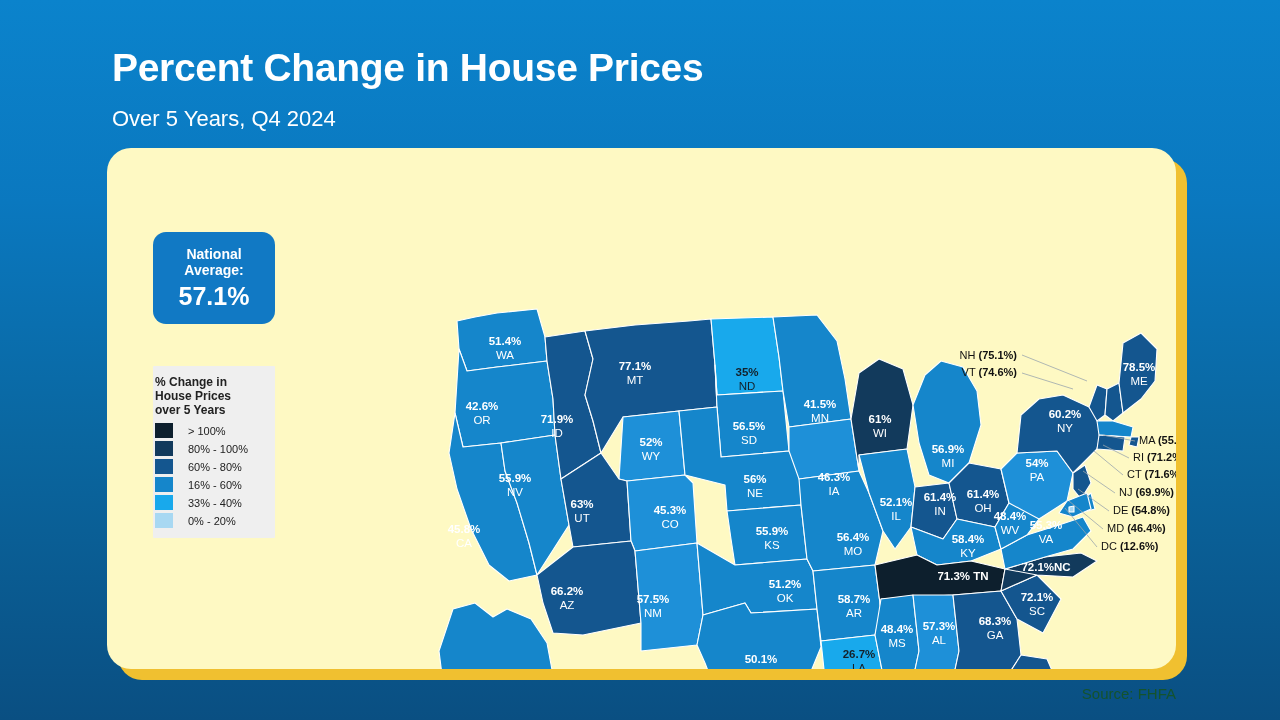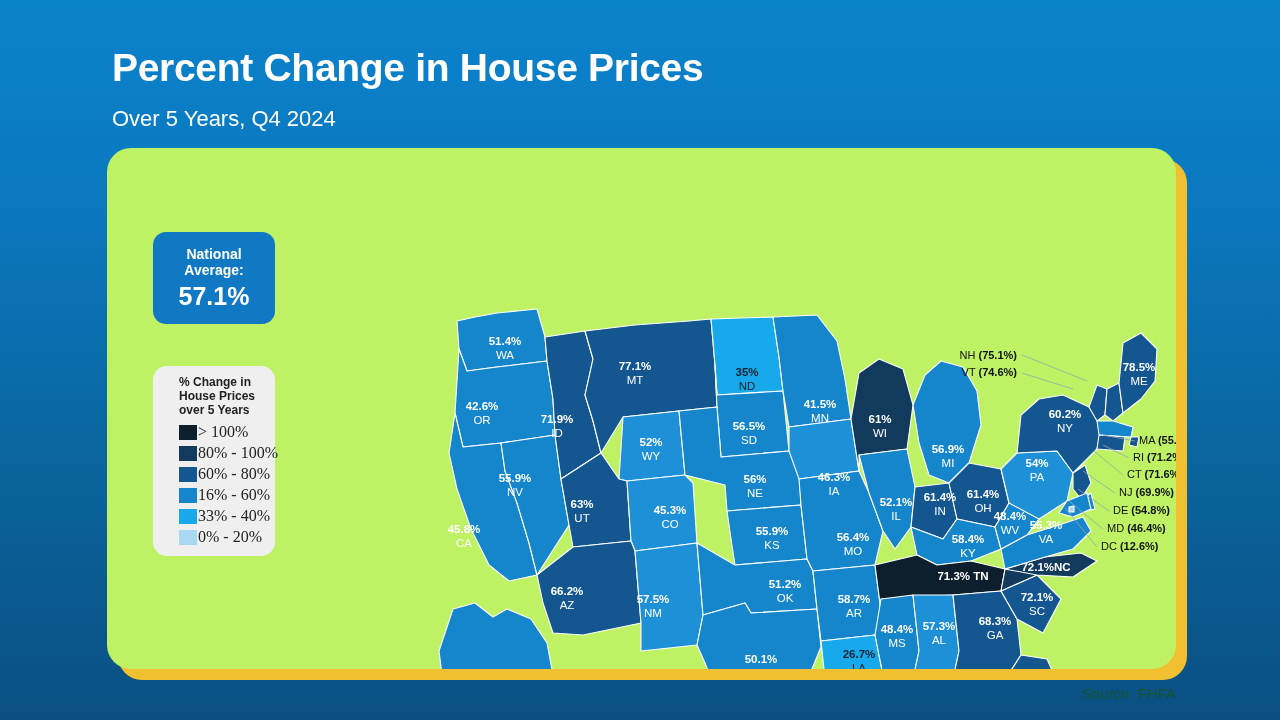--- a/index.html
+++ b/index.html
@@ -16,38 +16,38 @@
   #page-subtitle {
     position:absolute; left:112px; top:106px;
     font-size:22px; color:#ffffff; font-weight:normal;
   }
   #card-shadow {
     position:absolute; left:118px; top:159px; width:1069px; height:521px;
     background:#f0c030; border-radius:24px;
   }
   #card {
     position:absolute; left:107px; top:148px; width:1069px; height:521px;
-    background:#bef264; border-radius:24px; overflow:hidden;
+    background:#fef9c3; border-radius:24px; overflow:hidden;
   }
   #natl-box {
     position:absolute; left:153px; top:232px; width:122px; height:92px;
     background:#1179c4; border-radius:13px;
     display:flex; flex-direction:column; align-items:center; justify-content:center;
     color:#fff;
   }
   #natl-box .lbl { font-size:14px; font-weight:bold; line-height:16px; text-align:center; }
   #natl-box .val { font-size:25px; font-weight:bold; margin-top:4px; }
   #legend {
     position:absolute; left:153px; top:366px; width:122px;
-    background:#efefef; border-radius:14px; padding:9px 10px 10px 26px;
+    background:#efefef; border-radius:1px; padding:9px 10px 10px 2px;
   }
   #legend .ltitle { font-size:12px; font-weight:bold; color:#222; line-height:14px; }
   #legend .row { display:flex; align-items:center; margin-top:3px; }
   #legend .sw { width:18px; height:15px; flex:0 0 18px; }
-  #legend .lt { font-size:16px; color:#222; margin-left:1px; white-space:nowrap;font-family:Liberation Serif, serif; }
+  #legend .lt { font-size:11px; color:#222; margin-left:15px; white-space:nowrap; }
   #legend .rows { margin-top:6px; }
   #source {
     position:absolute; right:104px; bottom:18px;
     font-size:15px; color:#14532d;
   }
   #map { position:absolute; left:290px; top:155px; width:800px; height:500px; }
   .stlabel { font-family:"Liberation Sans", sans-serif; text-anchor:middle; pointer-events:none; }
   .v { font-size:11.5px; font-weight:bold; fill:#ffffff; }
   .a { font-size:11.5px; fill:#ffffff; }
   .vd { font-size:11.5px; font-weight:bold; fill:#14212b; }

